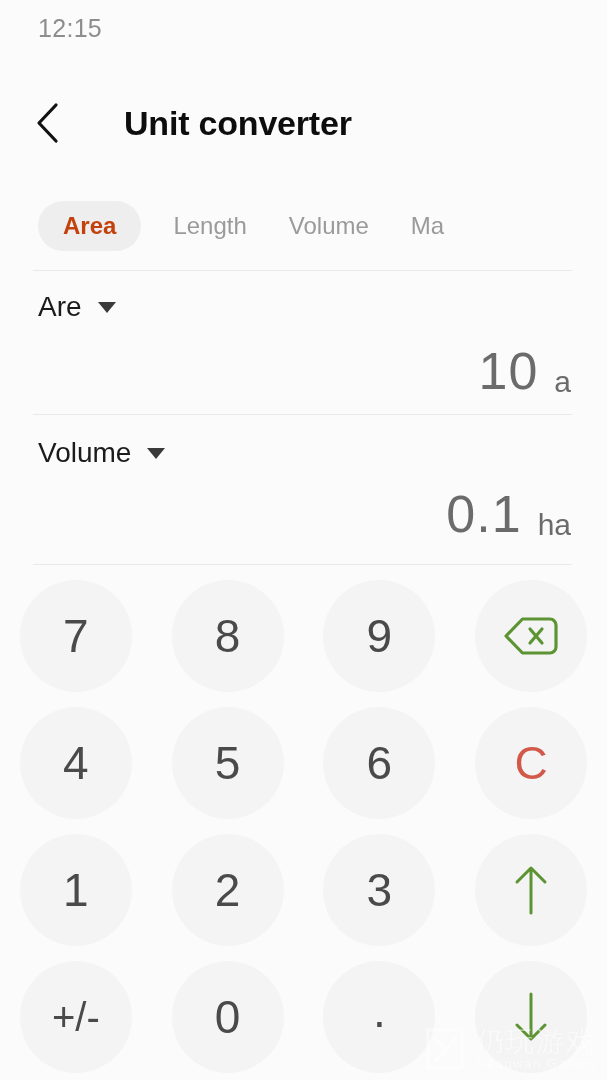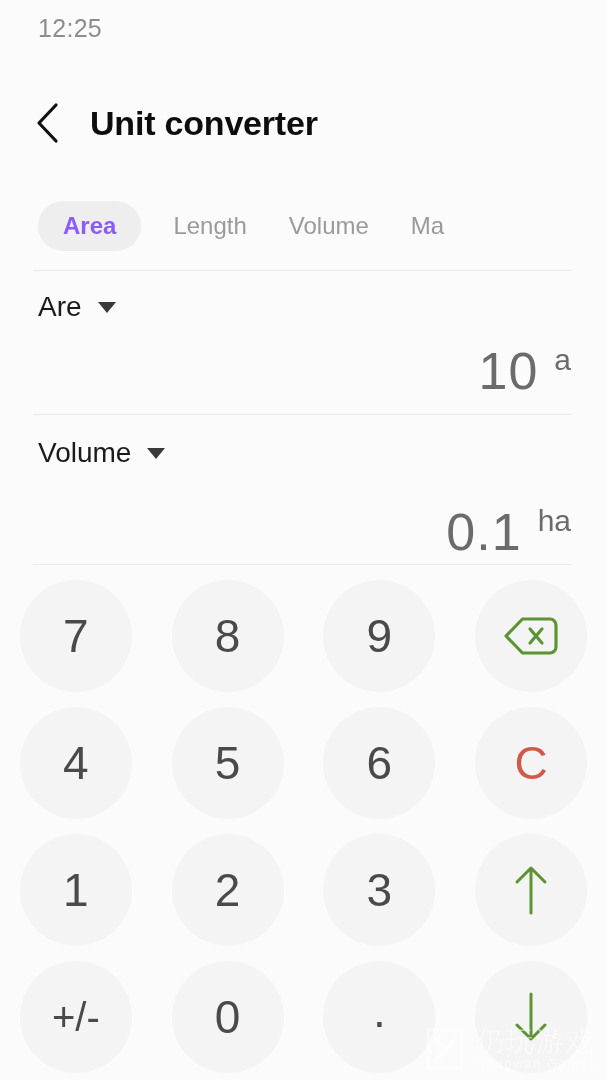--- a/index.html
+++ b/index.html
@@ -42,20 +42,21 @@
   }
 
   
   .header {
     position: absolute;
     top: 92px; left: 0;
     width: 607px;
     height: 62px;
     display: flex;
     align-items: center;
+    gap: 34px;
   }
   .back-btn {
     margin-left: 34px;
     width: 40px;
     height: 44px;
     display: flex;
     align-items: center;
     justify-content: flex-start;
     cursor: pointer;
   }
@@ -85,21 +86,21 @@
     font-size: 24px;
     color: #9a9a9a;
     padding: 13px 10px;
     margin-right: 22px;
     cursor: pointer;
     line-height: 1;
   }
   .tab:first-child { margin-left: 38px; }
   .tab.active {
     background: #eeeeee;
-    color: #8b5cf6;
+    color: #c2410c;
     font-weight: bold;
     border-radius: 26px;
     padding: 13px 25px;
   }
 
   
   .divider {
     position: absolute;
     left: 33px;
     width: 539px;
@@ -131,26 +132,26 @@
     width: 0; height: 0;
     border-left: 9px solid transparent;
     border-right: 9px solid transparent;
     border-top: 11px solid #3a3a3a;
   }
 
   .value-row {
     position: absolute;
     right: 36px;
     display: flex;
-    align-items: flex-start;
+    align-items: flex-end;
     justify-content: flex-end;
     cursor: pointer;
   }
   .value-row.v1 { top: 345px; }
-  .value-row.v2 { top: 506px; }
+  .value-row.v2 { top: 488px; }
   .value-num {
     font-size: 52px;
     color: #6b6b6b;
     font-weight: 300;
     letter-spacing: 1px;
     line-height: 1;
   }
   .value-unit {
     margin-left: 16px;
     font-size: 30px;
@@ -224,21 +225,21 @@
     letter-spacing: 1.6px;
     line-height: 1.2;
   }
 </style>
 </head>
 <body>
 
 <div id="app">
 
   <div class="statusbar">
-    <div class="status-time">12:25</div>
+    <div class="status-time">12:15</div>
   </div>
 
   <div class="header">
     <div class="back-btn">
       <span>
         <svg width="28" height="44" viewBox="0 0 28 44">
           <path d="M22 4 L5 22 L22 40" fill="none" stroke="#111111" stroke-width="3.2" stroke-linecap="round" stroke-linejoin="round"></path>
         </svg>
       </span>
     </div>

